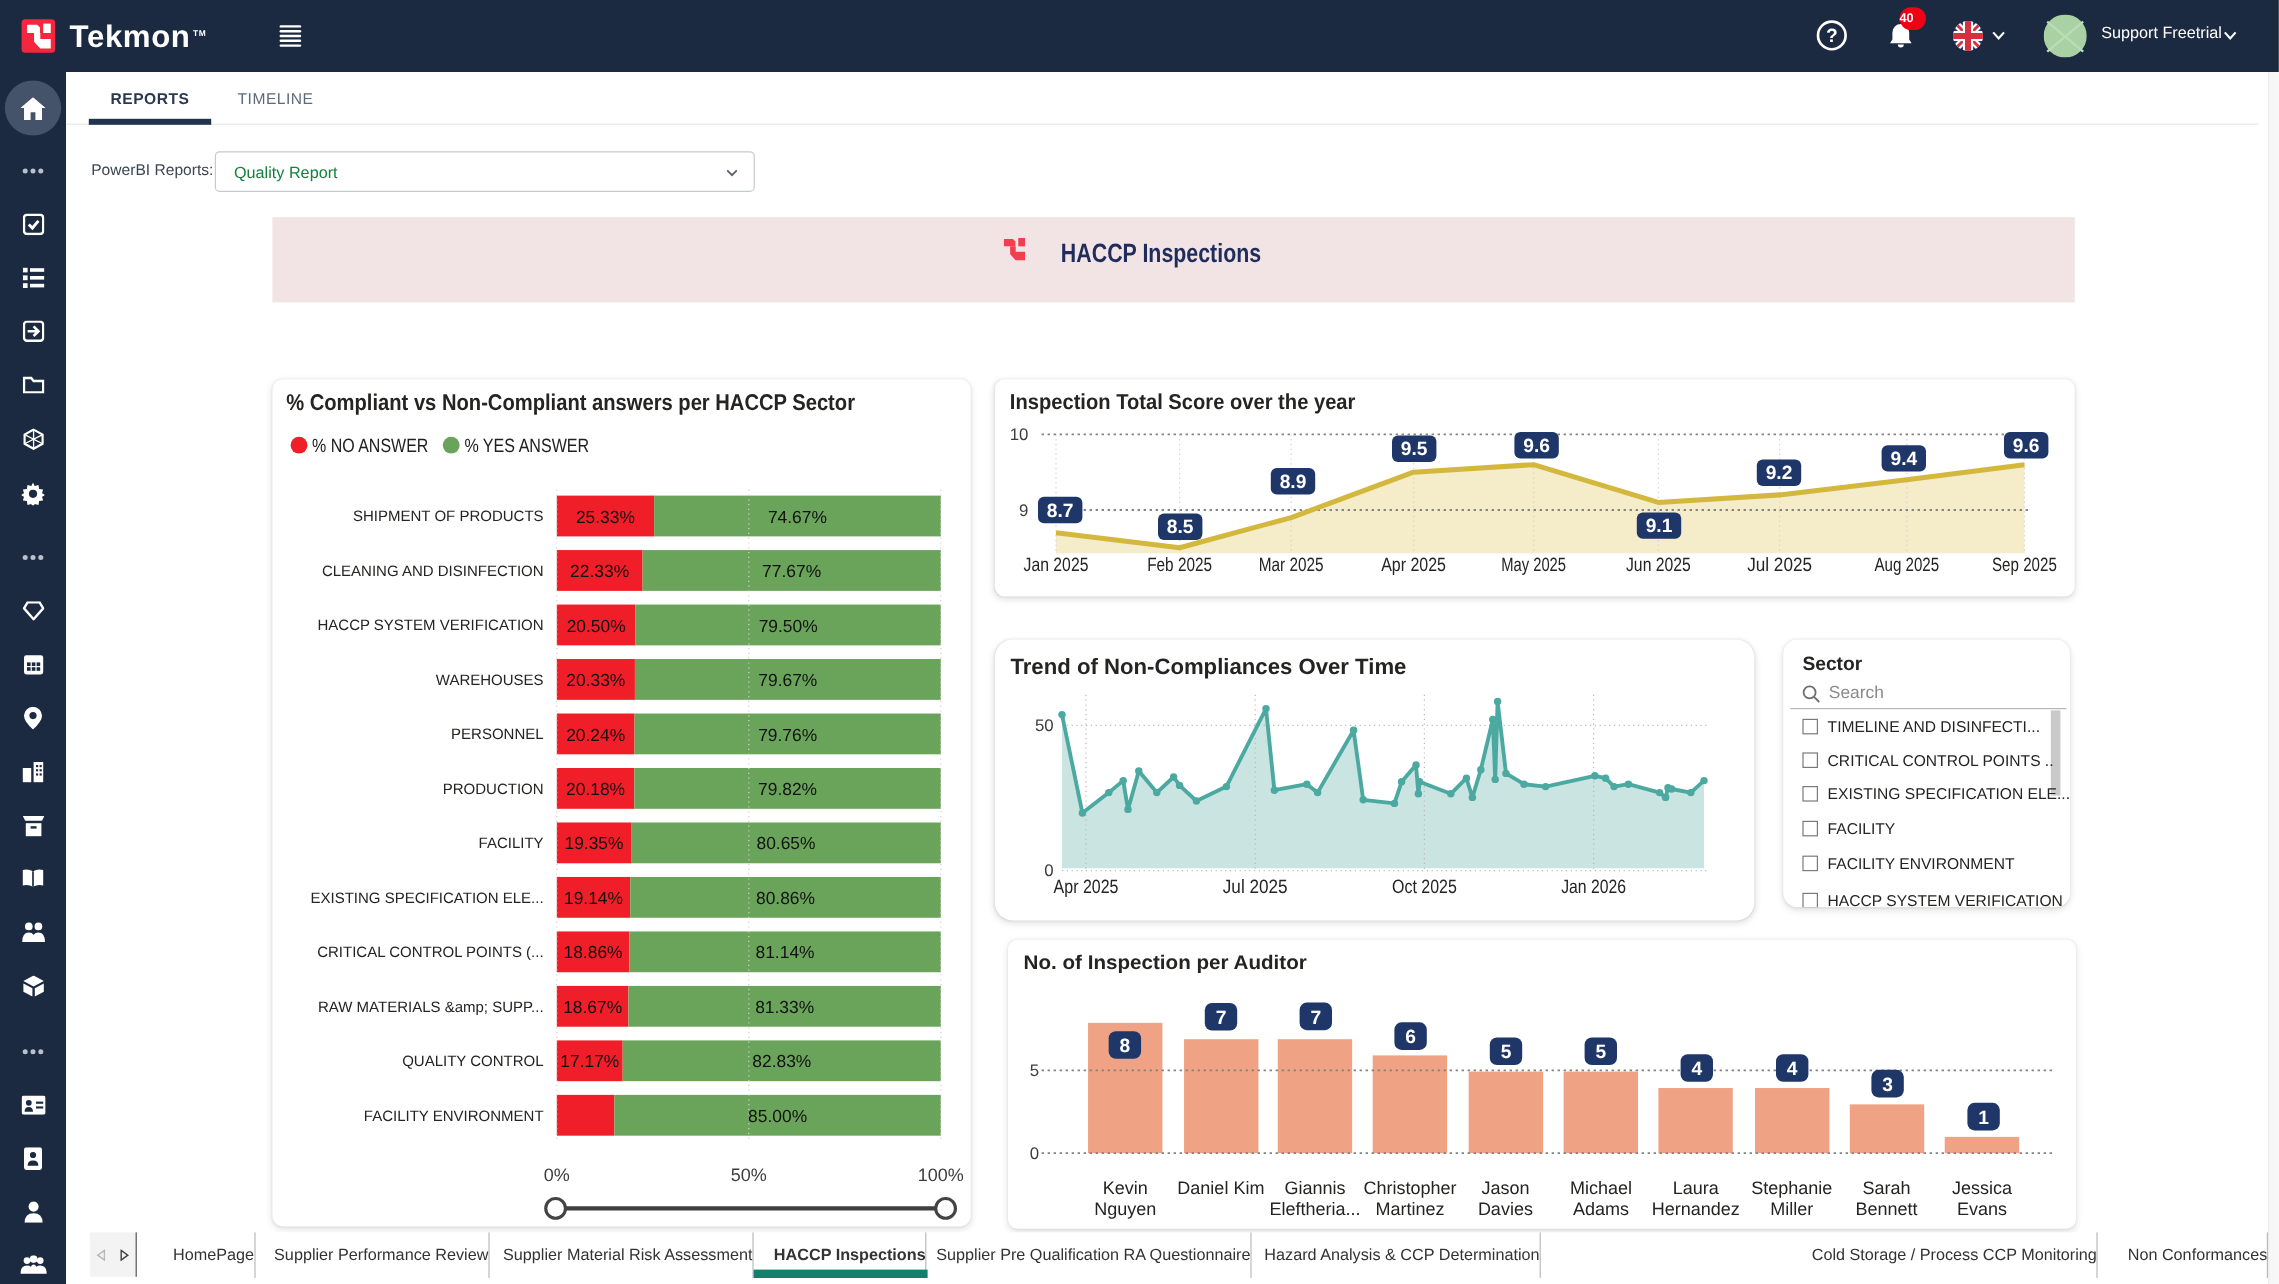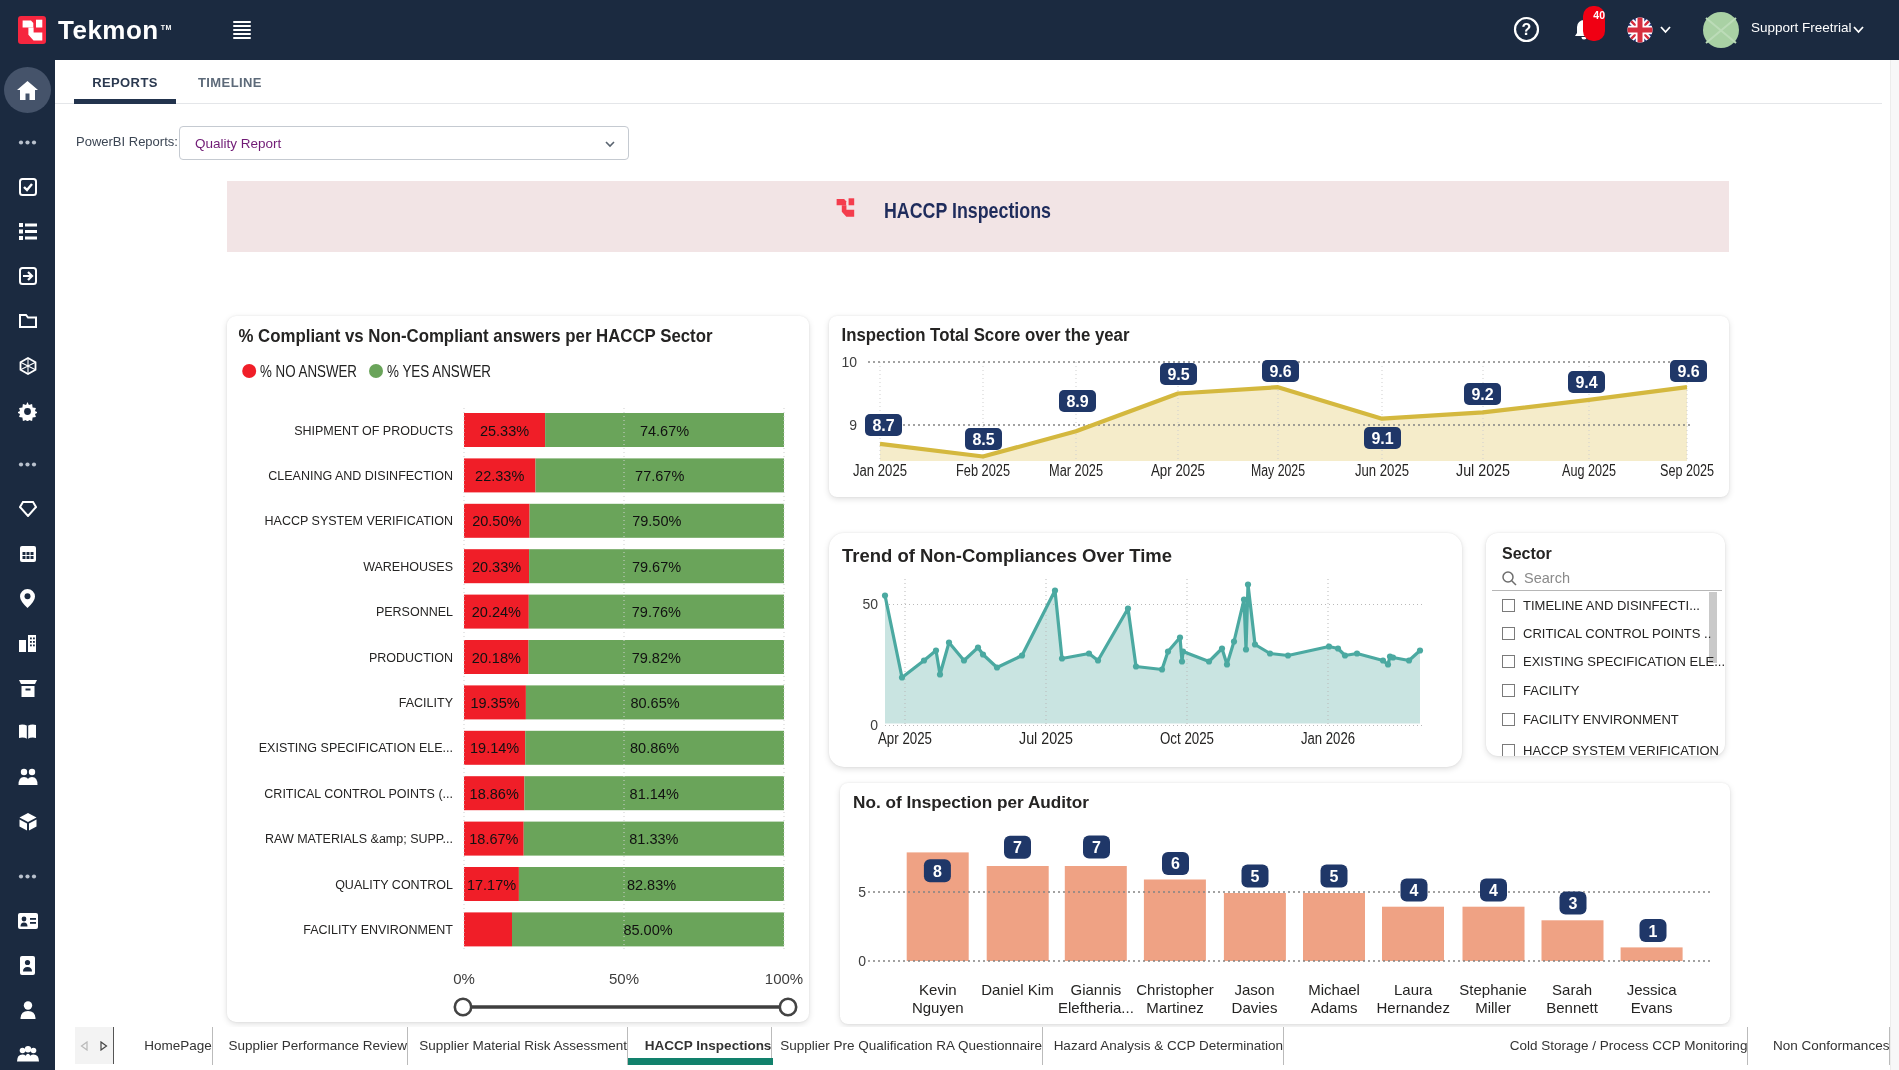--- a/index.html
+++ b/index.html
@@ -10,24 +10,24 @@
 #sidebar { position:absolute; left:0; top:60px; width:55px; height:1010px; background:#1b2a40; z-index:4; }
 #logoSq { position:absolute; left:18px; top:16px; width:28px; height:28px; background:#f6263f; border-radius:3px; }
 #brand { position:absolute; left:58px; top:15px; color:#fff; font-size:26px; font-weight:600; letter-spacing:0.5px; }
 #brand .tm { font-size:7px; vertical-align:9px; margin-left:2px; }
 #burger { position:absolute; left:233px; top:21px; width:18px; height:18px; }
 #burger div { height:2.4px; background:#fff; margin-bottom:1.6px; border-radius:1px; }
 #homeCircle { position:absolute; left:4px; top:7px; width:47px; height:46px; border-radius:50%; background:#45536a; }
 #tabsBorder { position:absolute; left:55px; top:103px; width:1827px; height:1px; background:#e4e6e9; }
 #repTab { position:absolute; left:74px; top:60px; width:102px; height:44px; color:#2b3950; font-size:13px; font-weight:bold; letter-spacing:0.4px; text-align:center; line-height:46px; }
 #repUnderline { position:absolute; left:74px; top:99px; width:102px; height:5px; background:#22334d; }
-#timTab { position:absolute; left:198px; top:60px; width:58px; height:44px; color:#5d6a79; font-size:13px; font-weight:bold; letter-spacing:0.4px; line-height:46px;text-align:center; }
+#timTab { position:absolute; left:198px; top:60px; width:58px; height:44px; color:#5d6a79; font-size:13px; font-weight:normal; letter-spacing:0.4px; line-height:46px;text-align:center; }
 #pbLabel { position:absolute; left:76px; top:134px; font-size:13px; color:#3c4654; }
 #pbSelect { position:absolute; left:179px; top:126px; width:450px; height:34px; border:1px solid #c5cad1; border-radius:4px; background:#fff; }
-#pbSelect .val { position:absolute; left:15px; top:9px; font-size:13.5px; color:#701a75; }
+#pbSelect .val { position:absolute; left:15px; top:9px; font-size:13.5px; color:#15803d; }
 #banner { position:absolute; left:227px; top:181px; width:1502px; height:71px; background:#f2e4e5; }
 .card { position:absolute; background:#fff; border-radius:12px;
   box-shadow:0 2px 6px rgba(0,0,0,0.13), 0 0 2px rgba(0,0,0,0.08); }
 #card1 { left:227px; top:316px; width:582px; height:706px; border-radius:9px; }
 #card2 { left:829px; top:316px; width:900px; height:181px; border-radius:8px; }
 #card3 { left:829px; top:533px; width:633px; height:234px; border-radius:15px; }
 #card4 { left:1486px; top:533px; width:239px; height:223px; }
 #card5 { left:840px; top:783px; width:890px; height:241px; border-radius:8px; }
 
 #btabs { position:absolute; left:55px; top:1027px; width:1844px; height:38px; background:#fff; z-index:3; }
@@ -56,21 +56,21 @@
       <div></div>
     </div>
   <svg class="abs" style="left:1513px;top:16px" width="27" height="27" viewBox="0 0 27 27">
     <circle cx="13.5" cy="13.5" r="11.5" fill="none" stroke="#fff" stroke-width="2.2"></circle>
     <text x="13.5" y="19" font-size="16" font-weight="bold" fill="#fff" text-anchor="middle">?</text>
   </svg>
   <svg class="abs" style="left:1572px;top:18px" width="24" height="24" viewBox="0 0 24 24">
     <path d="M12 2 a7 7 0 0 1 7 7 v6 l2 3 h-18 l2-3 v-6 a7 7 0 0 1 7-7z" fill="#fff"></path>
     <path d="M9.5 19 a2.5 2.5 0 0 0 5 0z" fill="#fff"></path>
   </svg>
-  <div class="abs" style="left:1583px;top:6px;width:22px;height:35px;background:#f00013;border-radius:10px;text-align:right;line-height:19px;color:#fff;font-size:10.5px;font-weight:bold;">40</div>
+  <div class="abs" style="left:1583px;top:6px;width:22px;height:19px;background:#f00013;border-radius:10px;text-align:left;line-height:19px;color:#fff;font-size:10.5px;font-weight:bold;">40</div>
   <svg class="abs" style="left:1627px;top:17px" width="26" height="26" viewBox="0 0 26 26">
     <defs>
         <clipPath id="fc">
           <circle cx="13" cy="13" r="12.5"></circle>
         </clipPath>
       </defs>
     <g clip-path="url(#fc)">
       <rect x="0" y="0" width="26" height="26" fill="#29347a"></rect>
       <path d="M0 0 L26 26 M26 0 L0 26" stroke="#fff" stroke-width="6"></path>
       <path d="M0 0 L26 26 M26 0 L0 26" stroke="#d62f3e" stroke-width="2.4"></path>

